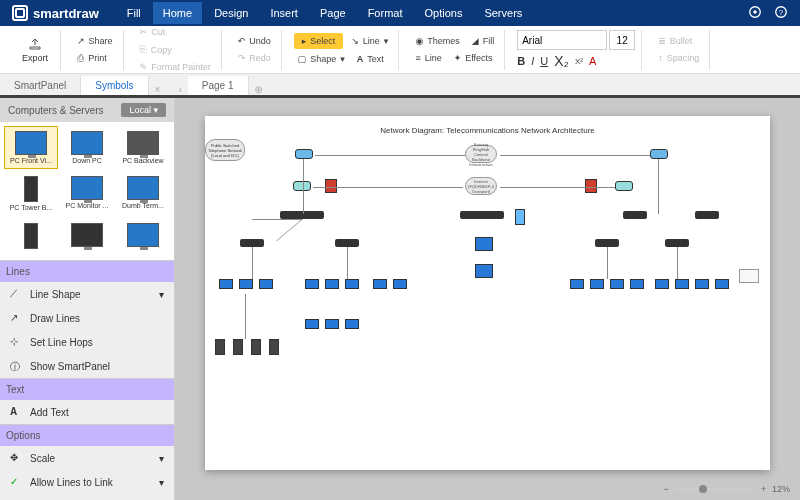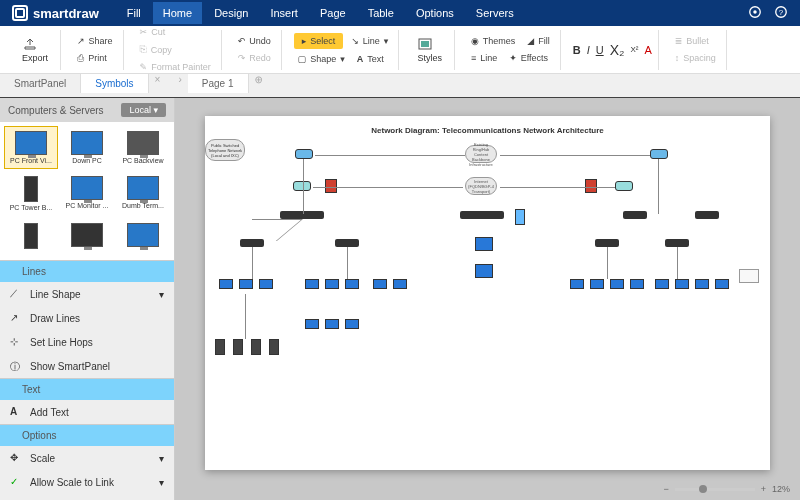--- a/index.html
+++ b/index.html
@@ -12,45 +12,45 @@
 .menu-item{padding:5px 10px;font-size:11px;cursor:pointer}
 .menu-item.active{background:#2060b0}
 .topbar-right{margin-left:auto;display:flex;gap:12px;align-items:center}
 .ico{width:14px;height:14px;display:inline-block}
 .ribbon{height:48px;background:#fff;border-bottom:1px solid #ddd;display:flex;align-items:center;padding:0 10px;gap:6px}
 .rgroup{display:flex;flex-direction:column;gap:3px;padding:0 6px;border-right:1px solid #e0e0e0;height:40px;justify-content:center}
 .rgroup.vert{align-items:center}
 .rbtn{display:flex;align-items:center;gap:4px;font-size:9px;color:#444;padding:2px 4px;cursor:pointer;white-space:nowrap}
 .rbtn.dim{color:#bbb}
 .rbtn.sel{background:#ffc933;border-radius:2px;padding:3px 8px}
-.rbig{display:flex;flex-direction:column;align-items:flex-start;font-size:9px;gap:2px;padding:0 6px}
+.rbig{display:flex;flex-direction:column;align-items:center;font-size:9px;gap:2px;padding:0 6px}
 .font-sel{border:1px solid #ccc;height:20px;width:90px;font-size:10px;padding:0 4px}
 .font-sz{border:1px solid #ccc;height:20px;width:26px;font-size:10px;text-align:center}
 .fmt-row{display:flex;gap:6px;align-items:center;font-size:11px}
-.tabs{height:24px;background:#f0f0f0;display:flex;align-items:flex-start;border-bottom:1px solid #404040}
+.tabs{height:24px;background:#f0f0f0;display:flex;align-items:flex-end;border-bottom:3px solid #404040}
 .tab{padding:4px 14px;font-size:10px;color:#666;cursor:pointer;border-right:1px solid #ddd}
 .tab.active{background:#fff;color:#1a6dd0}
 .tab-close{color:#aaa;padding:0 6px}
 .body{display:flex;height:402px}
 .panel{width:175px;background:#eeeeee;border-right:1px solid #ccc;overflow:hidden;display:flex;flex-direction:column}
 .phead{background:#d8d8d8;padding:5px 8px;font-size:10px;display:flex;justify-content:space-between;align-items:center;color:#555}
 .more{background:#888;color:#fff;padding:2px 8px;font-size:9px;border-radius:2px}
 .symgrid{display:grid;grid-template-columns:repeat(3,1fr);gap:2px;padding:4px;background:#fff}
 .sym{display:flex;flex-direction:column;align-items:center;padding:4px 2px;font-size:7px;text-align:center;cursor:pointer;border:1px solid transparent}
 .sym.sel{background:#fff3cc;border:1px solid #e0b000}
 .sym-ico{width:32px;height:24px;background:#2878c8;border:1px solid #555;margin-bottom:2px;position:relative}
 .sym-ico.monitor::after{content:'';position:absolute;bottom:-4px;left:12px;width:8px;height:3px;background:#888}
 .sym-ico.tower{width:14px;height:26px;background:#333}
 .section{border-top:1px solid #ccc}
-.shead{background:#7dd3fc;padding:5px 22px;font-size:10px;color:#555}
+.shead{background:#c4b5fd;padding:5px 6px;font-size:10px;color:#555}
 .sitem{padding:6px 10px;font-size:10px;display:flex;align-items:center;gap:8px;cursor:pointer}
 .sitem .ic{width:12px;height:12px;display:inline-block}
 .canvas{flex:1;background:#c8c8c8;position:relative;overflow:hidden}
 .page{position:absolute;top:18px;left:30px;right:30px;bottom:30px;background:#fff;box-shadow:0 2px 8px rgba(0,0,0,0.3)}
-.diagram-title{text-align:center;font-size:8px;font-weight:700;padding:10px 0 4px;color:#333}
+.diagram-title{text-align:center;font-size:8px;font-weight:400;padding:10px 0 4px;color:#333}
 .diag{position:relative;height:340px}
 .node{position:absolute;display:flex;flex-direction:column;align-items:center;font-size:5px;color:#555}
 .dev{width:18px;height:14px;background:#2878d8;border:1px solid #333;margin-bottom:1px}
 .dev.sm{width:14px;height:10px}
 .srv{width:10px;height:16px;background:#4a90d9;border:1px solid #333}
 .cloud{width:32px;height:18px;background:#e8e8e8;border:1px solid #999;border-radius:10px;font-size:4px;display:flex;align-items:center;justify-content:center;text-align:center;padding:1px}
 .rtr{width:18px;height:10px;background:#6ab8e8;border:1px solid #333;border-radius:3px}
 .fwall{width:12px;height:14px;background:#d04030;border:1px solid #333}
 .swch{width:24px;height:8px;background:#333;border-radius:2px}
 .line{position:absolute;background:#888;z-index:0}
@@ -66,21 +66,21 @@
   <div class="logo">
     <span class="logo-icon"></span>
     <span>smartdraw</span>
   </div>
   <div class="menu">
     <div class="menu-item">Fill</div>
     <div class="menu-item active">Home</div>
     <div class="menu-item">Design</div>
     <div class="menu-item">Insert</div>
     <div class="menu-item">Page</div>
-    <div class="menu-item">Table</div>
+    <div class="menu-item">Format</div>
     <div class="menu-item">Options</div>
     <div class="menu-item">Servers</div>
   </div>
   <div class="topbar-right">
     <span><svg class="ico" viewBox="0 0 16 16">
           <circle cx="8" cy="8" r="6" fill="none" stroke="#fff" stroke-width="1.5"></circle>
           <circle cx="8" cy="8" r="2" fill="#fff"></circle>
         </svg></span>
     <span><svg class="ico" viewBox="0 0 16 16">
           <circle cx="8" cy="8" r="6" fill="none" stroke="#fff" stroke-width="1.5"></circle>
@@ -117,40 +117,35 @@
       <div class="rbtn">↘ <span>Line</span> ▾</div>
     </div>
     <div style="display:flex;gap:4px">
       <div class="rbtn">▢ <span>Shape</span> ▾</div>
       <div class="rbtn">
           <b>A</b> 
           <span>Text</span>
         </div>
     </div>
   </div>
-  <div class="rgroup vert">
-    <div class="rbig">
-        <svg width="16" height="14">
-          <rect x="2" y="2" width="12" height="10" fill="none" stroke="#555"></rect>
-          <rect x="4" y="4" width="8" height="6" fill="#5a9"></rect>
-        </svg>
-        <span>Styles</span>
-      </div>
-  </div>
   <div class="rgroup">
     <div style="display:flex;gap:4px">
       <div class="rbtn">◉ <span>Themes</span></div>
       <div class="rbtn">◢ <span>Fill</span></div>
     </div>
     <div style="display:flex;gap:4px">
       <div class="rbtn">≡ <span>Line</span></div>
       <div class="rbtn">✦ <span>Effects</span></div>
     </div>
   </div>
   <div class="rgroup">
+    <div style="display:flex;gap:2px">
+      <input class="font-sel" value="Arial" style="">
+      <input class="font-sz" value="12" style="">
+    </div>
     <div class="fmt-row">
       <b>B</b>
       <i>I</i>
       <u>U</u>
       <span style="font-size:14px">X₂</span>
       <span style="font-size:8px">X²</span>
       <span style="color:#c00">A</span>
     </div>
   </div>
   <div class="rgroup">
@@ -248,21 +243,21 @@
     </div>
     <div class="section">
       <div class="shead">Options</div>
       <div class="sitem">
           <span class="ic">✥</span>
           <span>Scale</span>
           <span style="margin-left:auto">▾</span>
         </div>
       <div class="sitem">
           <span class="ic" style="color:#0a0">✓</span>
-          <span>Allow Scale to Link</span>
+          <span>Allow Lines to Link</span>
           <span style="margin-left:auto">▾</span>
         </div>
     </div>
   </div>
 
   <div class="canvas">
     <div class="page">
       <div class="diagram-title">Network Diagram: Telecommunications Network Architecture</div>
       <div class="diag">
 

